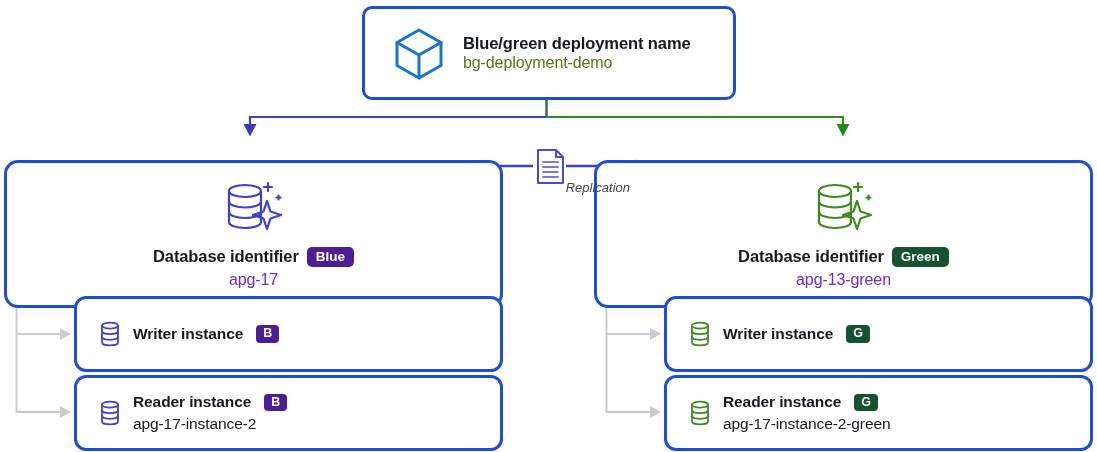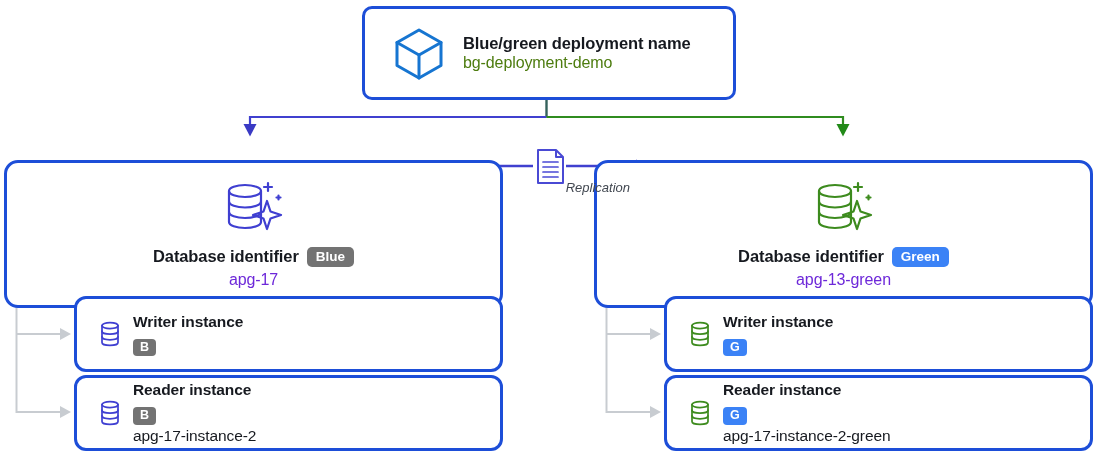--- a/index.html
+++ b/index.html
@@ -96,39 +96,39 @@
   .badge {
     display: inline-block;
     font-size: 13.5px;
     font-weight: bold;
     color: #ffffff;
     border-radius: 5px;
     padding: 2px 9px 3px 9px;
     line-height: 1.15;
     letter-spacing: 0px;
   }
-  .badge.blue  { background: #737373; }
-  .badge.green { background: #3b82f6; }
+  .badge.blue  { background: #4c1d95; }
+  .badge.green { background: #14532d; }
   .env-value {
     font-size: 16px;
     color: #6d28d9;
     letter-spacing: -0.1px;
   }
 
   
   .inst-card {
     height: 76px;
     border-radius: 12px;
     display: flex;
     align-items: center;
     padding-left: 22px;
   }
   .inst-icon { flex: 0 0 auto; width: 22px; height: 26px; margin-right: 12px; }
   .inst-text { line-height: 1.3; }
-  .inst-title-row { display: flex; align-items: flex-start; gap: 7px; flex-direction: column; }
+  .inst-title-row { display: flex; align-items: center; gap: 13px; }
   .inst-title {
     font-size: 15.5px;
     font-weight: bold;
     color: #16191f;
     letter-spacing: -0.1px;
   }
   .badge.mini {
     font-size: 12.5px;
     padding: 1px 7px 2px 7px;
     border-radius: 4px;

